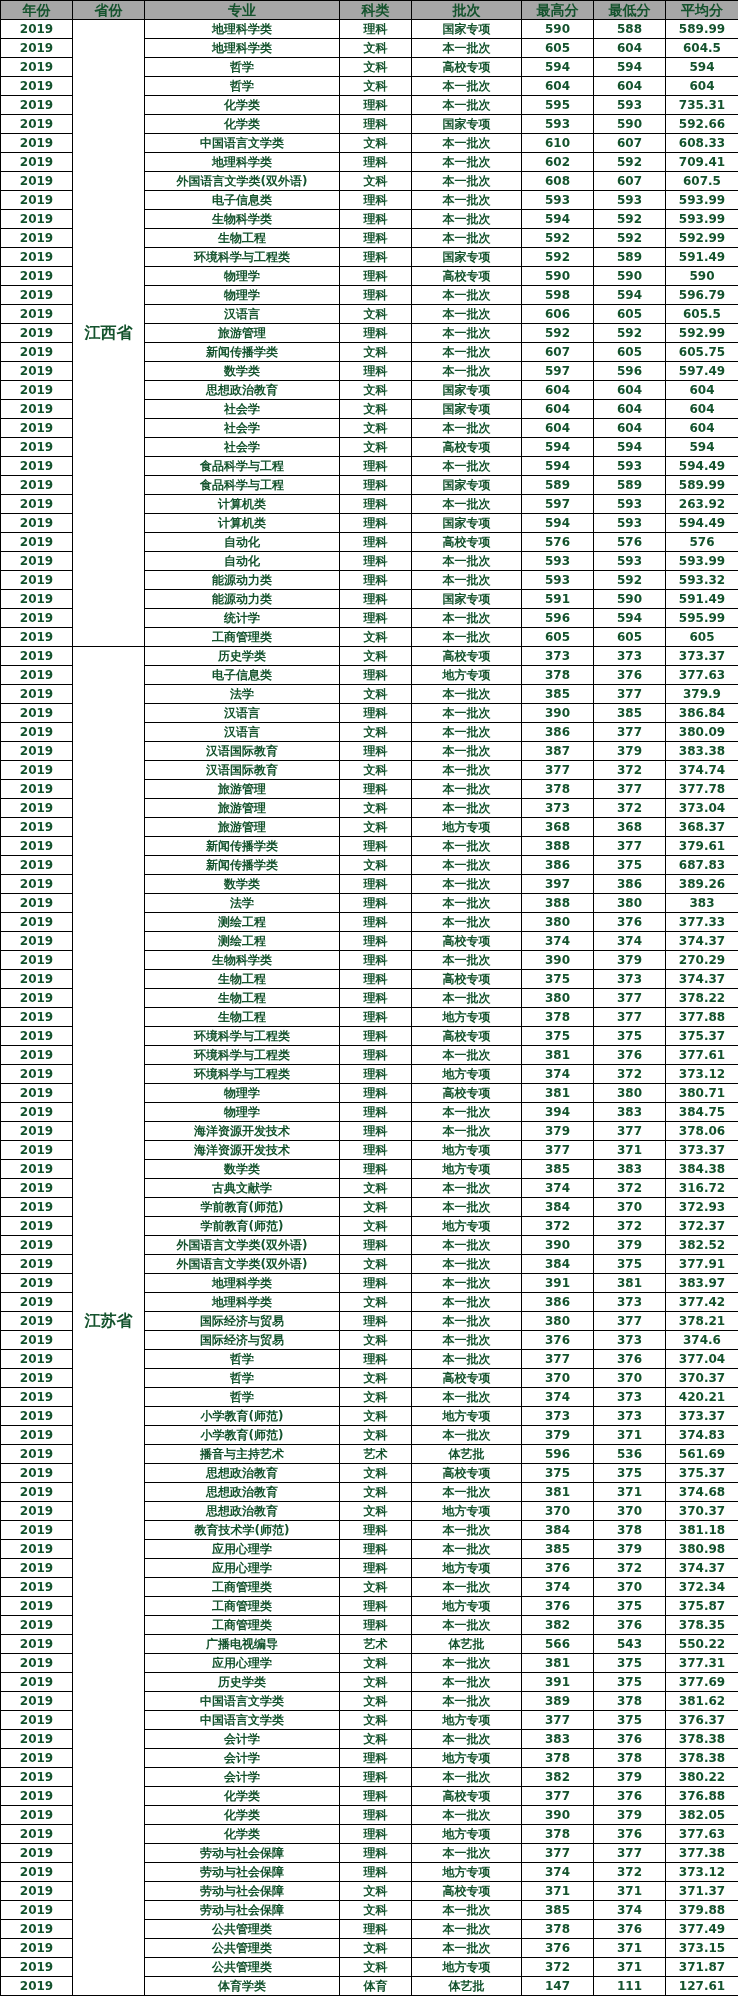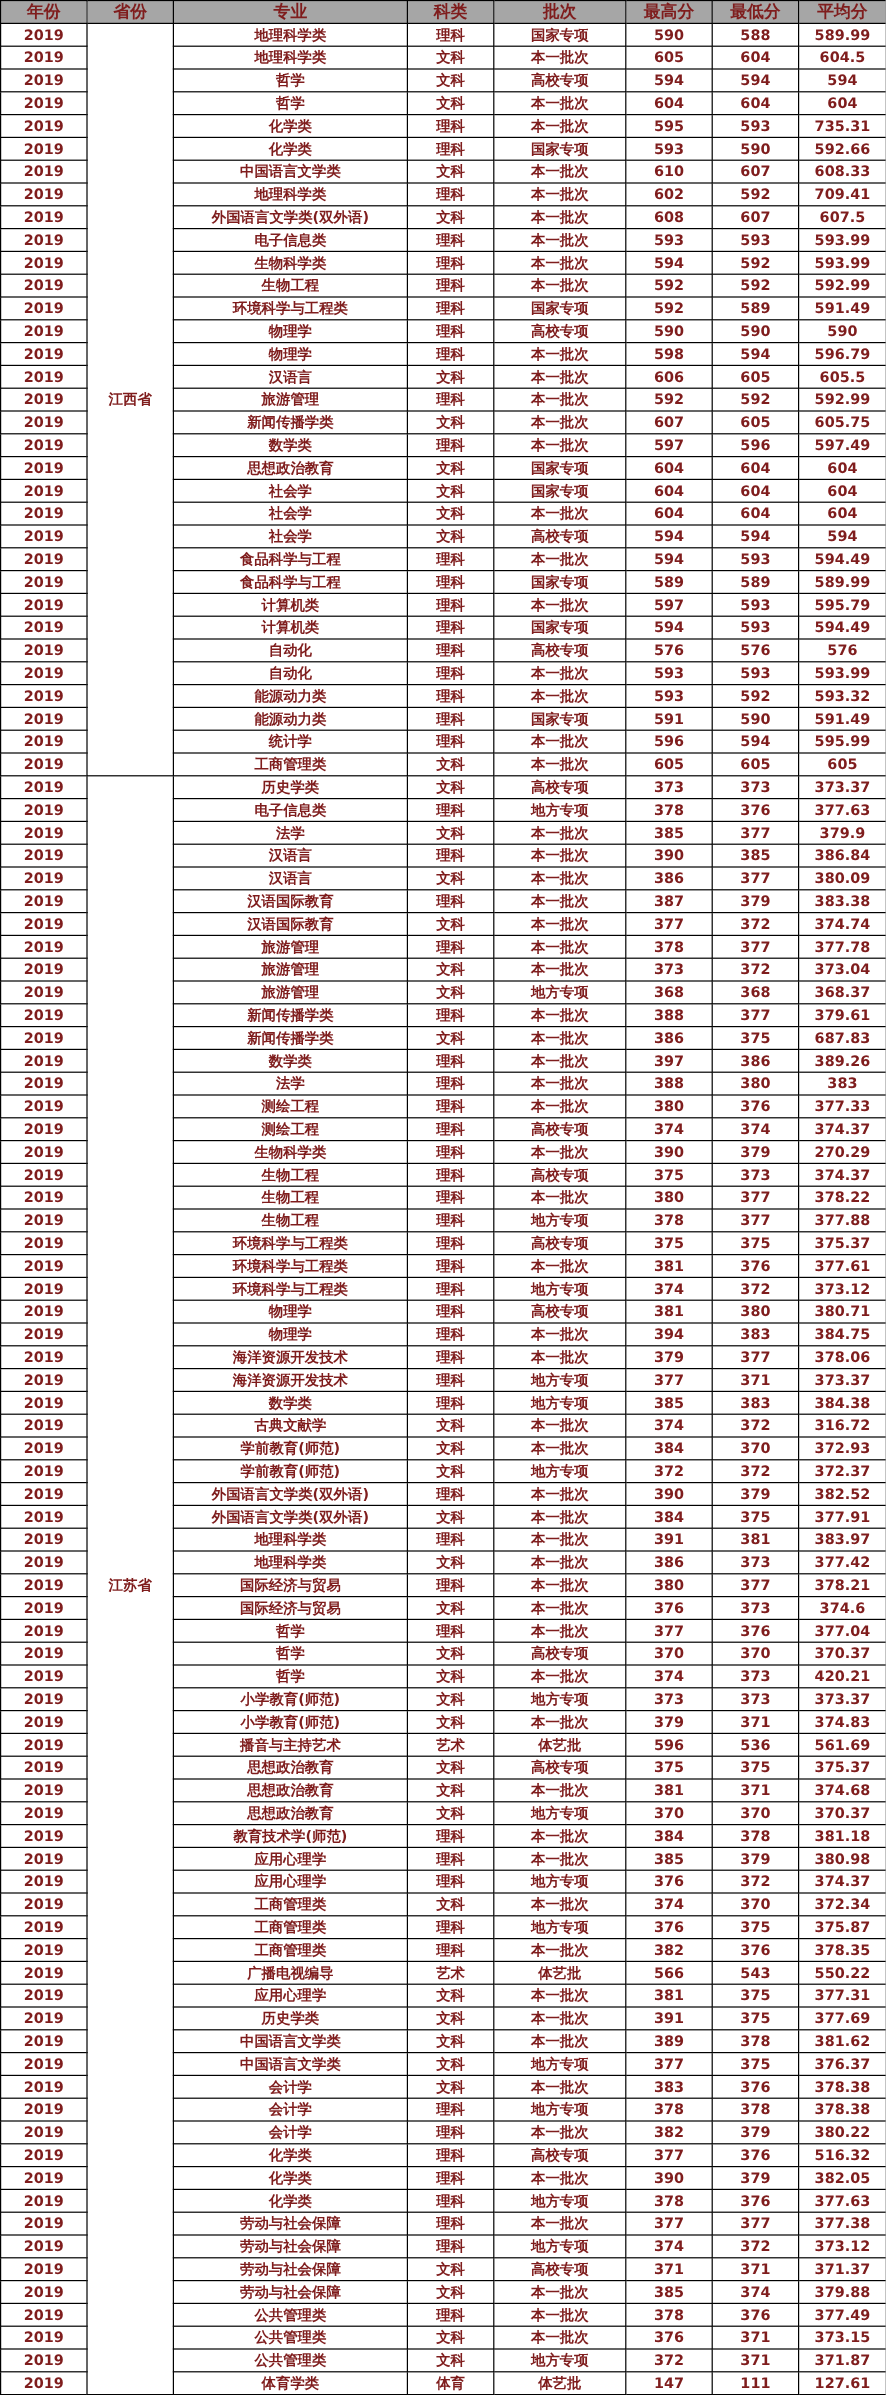--- a/index.html
+++ b/index.html
@@ -3,21 +3,21 @@
 <meta charset="utf-8">
 <style>
   html, body { margin: 0; padding: 0; background: #ffffff; }
   body { width: 738px; height: 1996px; overflow: hidden; }
   table {
     border-collapse: collapse;
     table-layout: fixed;
     width: 738px;
     font-family: "DejaVu Sans", "Liberation Sans", sans-serif;
     font-weight: bold;
-    color: #7f1d1d;
+    color: #14532d;
   }
   col.c-year { width: 72px; }
   col.c-prov { width: 72px; }
   col.c-major { width: 195px; }
   col.c-type { width: 72px; }
   col.c-batch { width: 110px; }
   col.c-max { width: 72px; }
   col.c-min { width: 72px; }
   col.c-avg { width: 73px; }
   th, td {
@@ -30,21 +30,21 @@
     overflow: hidden;
     line-height: 18px;
   }
   th {
     background: #a6a6a6;
     font-size: 14px;
     font-weight: bold;
   }
   td { font-size: 12px; }
   td.year { border-left: 1px solid #000; }
-  td.prov { font-size: 12px; margin-left: 12px; }
+  td.prov { font-size: 16px; margin-left: 12px; }
   td.major { font-size: 12px; }
 </style>
 </head>
 <body>
 
 <table>
   <colgroup>
     <col class="c-year">
       <col class="c-prov">
       <col class="c-major">
@@ -293,21 +293,21 @@
         <td class="">589</td>
         <td class="">589.99</td>
       </tr>
       <tr>
         <td class="year">2019</td>
         <td class="major">计算机类</td>
         <td class="">理科</td>
         <td class="">本一批次</td>
         <td class="">597</td>
         <td class="">593</td>
-        <td class="">595.79</td>
+        <td class="">263.92</td>
       </tr>
       <tr>
         <td class="year">2019</td>
         <td class="major">计算机类</td>
         <td class="">理科</td>
         <td class="">国家专项</td>
         <td class="">594</td>
         <td class="">593</td>
         <td class="">594.49</td>
       </tr>
@@ -906,21 +906,21 @@
         <td class="">379</td>
         <td class="">380.22</td>
       </tr>
       <tr>
         <td class="year">2019</td>
         <td class="major">化学类</td>
         <td class="">理科</td>
         <td class="">高校专项</td>
         <td class="">377</td>
         <td class="">376</td>
-        <td class="">516.32</td>
+        <td class="">376.88</td>
       </tr>
       <tr>
         <td class="year">2019</td>
         <td class="major">化学类</td>
         <td class="">理科</td>
         <td class="">本一批次</td>
         <td class="">390</td>
         <td class="">379</td>
         <td class="">382.05</td>
       </tr>

